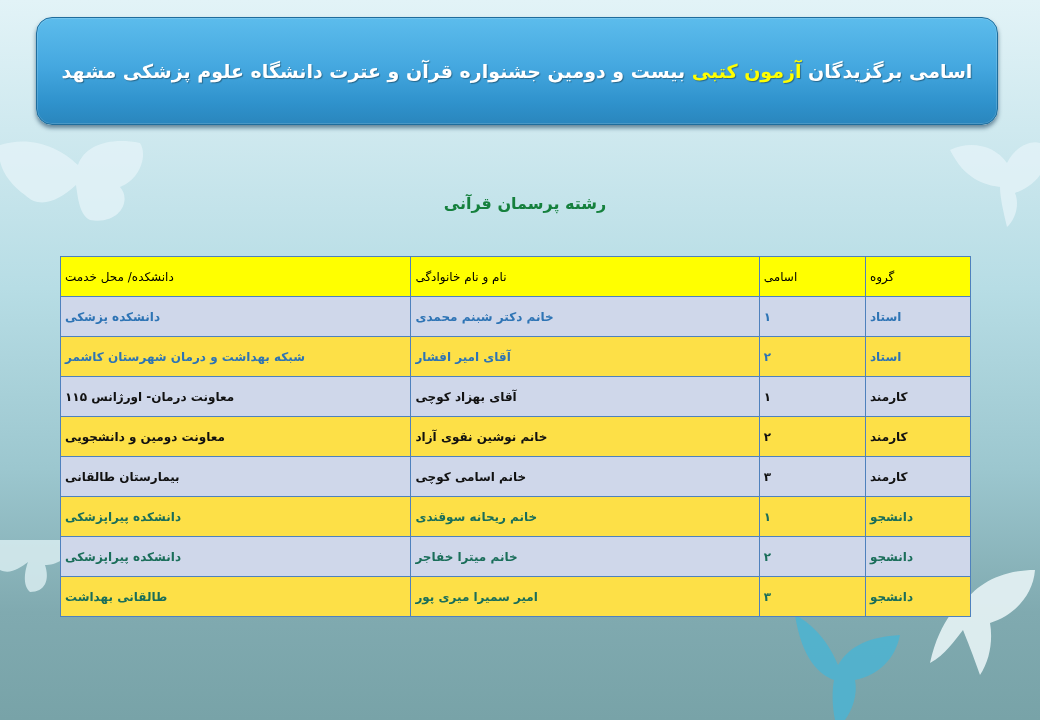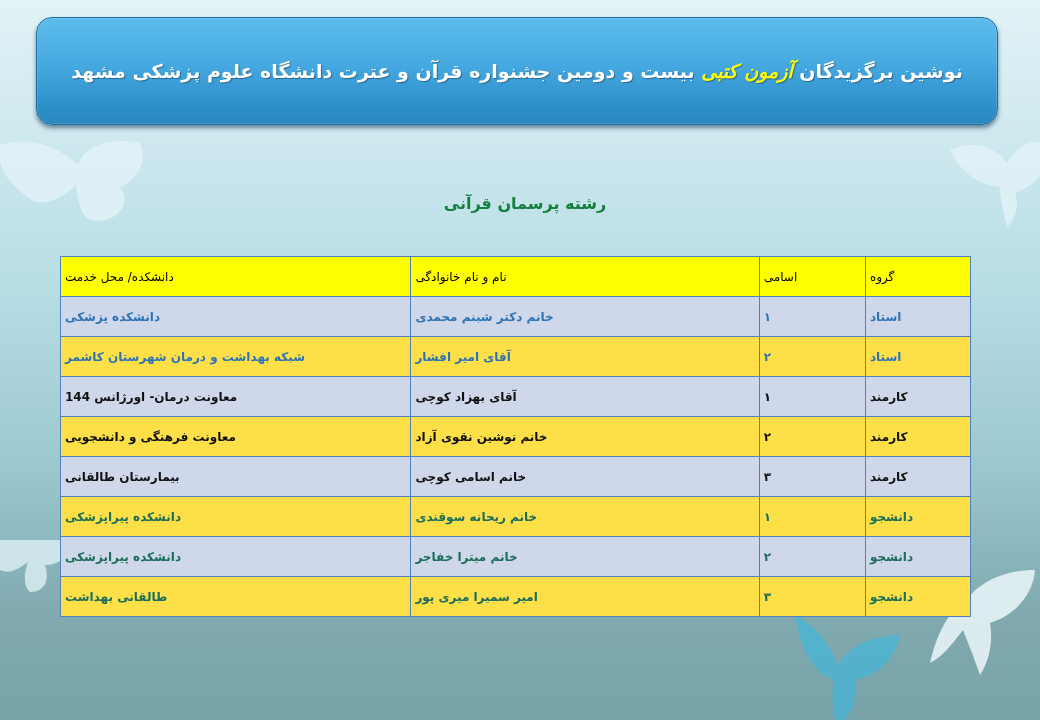--- a/index.html
+++ b/index.html
@@ -15,21 +15,21 @@
       background: linear-gradient(180deg, #5cbcec 0%, #45a8e0 45%, #2f92cc 80%, #2a86bd 100%);
       border: 1px solid #1f6d9c;
       box-shadow: 0 3px 4px rgba(10,50,80,0.55), inset 0 0 0 1px rgba(255,255,255,0.15);
       display: flex; align-items: center; justify-content: center;
     }
     .banner-title {
       direction: rtl; color: #ffffff; font-weight: bold; font-size: 19px;
       text-shadow: 1px 1px 1px rgba(0,0,0,0.35);
       white-space: nowrap;
     }
-    .banner-title .hl { color: #ffff00; font-style: italic; }
+    .banner-title .hl { color: #ffff00; }
     .section-title {
       position: absolute; left: 400px; width: 250px; top: 194px; text-align: center;
       direction: rtl; color: #15803d; font-weight: bold; font-size: 16px;
     }
     table.winners {
       position: absolute; left: 60px; top: 256px; width: 911px;
       border-collapse: collapse; direction: rtl; table-layout: fixed;
     }
     table.winners td, table.winners th {
       border: 1px solid #4f81bd; height: 31px; padding: 4px; text-align: left;
@@ -59,21 +59,21 @@
   <path d="M0 0 L75 0 C70 20 55 25 45 25 C50 40 45 52 30 52 C22 45 25 30 28 22 C20 28 10 35 0 30 Z" fill="#d8ecf0" opacity="0.85"></path>
 </svg>
 <svg class="butterfly" style="left:905px;top:545px" width="135" height="140" viewBox="0 0 135 140">
   <path d="M10 5 C30 20 45 45 58 60 C70 40 95 25 130 25 C128 50 110 70 85 78 C88 95 85 115 75 130 C68 110 62 95 58 85 C50 95 40 110 25 118 C30 95 38 80 45 70 C30 55 15 30 10 5 Z" fill="#e7f3f5" opacity="0.9"></path>
 </svg>
 <svg class="butterfly" style="left:790px;top:615px" width="115" height="105" viewBox="0 0 115 105">
   <path d="M5 0 C25 10 40 30 48 50 C60 30 80 22 110 20 C105 45 88 60 65 65 C68 80 62 95 55 105 L45 105 C42 90 42 75 44 65 C30 60 12 45 5 0 Z" fill="#4fb3cf" opacity="0.9"></path>
 </svg>
 
 <div class="banner">
-  <div class="banner-title"><span>نوشین برگزیدگان </span><span class="hl">آزمون کتبی</span><span> بیست و دومین جشنواره قرآن و عترت دانشگاه علوم پزشکی مشهد</span></div>
+  <div class="banner-title"><span>اسامی برگزیدگان </span><span class="hl">آزمون کتبی</span><span> بیست و دومین جشنواره قرآن و عترت دانشگاه علوم پزشکی مشهد</span></div>
 </div>
 
 <div class="section-title">رشته پرسمان قرآنی</div>
 
 <table class="winners">
   <colgroup>
     <col class="c-group">
       <col class="c-rank">
       <col class="c-name">
       <col class="c-place">
@@ -96,27 +96,27 @@
     <tr class="even t-blue">
       <td>استاد</td>
       <td>۲</td>
       <td>آقای امیر افشار</td>
       <td>شبکه بهداشت و درمان شهرستان کاشمر</td>
     </tr>
     <tr class="odd t-black">
       <td>کارمند</td>
       <td>۱</td>
       <td>آقای بهزاد کوچی</td>
-      <td>معاونت درمان- اورژانس 144</td>
+      <td>معاونت درمان- اورژانس ۱۱۵</td>
     </tr>
     <tr class="even t-black">
       <td>کارمند</td>
       <td>۲</td>
       <td>خانم نوشین نقوی آزاد</td>
-      <td>معاونت فرهنگی و دانشجویی</td>
+      <td>معاونت دومین و دانشجویی</td>
     </tr>
     <tr class="odd t-black">
       <td>کارمند</td>
       <td>۳</td>
       <td>خانم اسامی کوچی</td>
       <td>بیمارستان طالقانی</td>
     </tr>
     <tr class="even t-green">
       <td>دانشجو</td>
       <td>۱</td>

